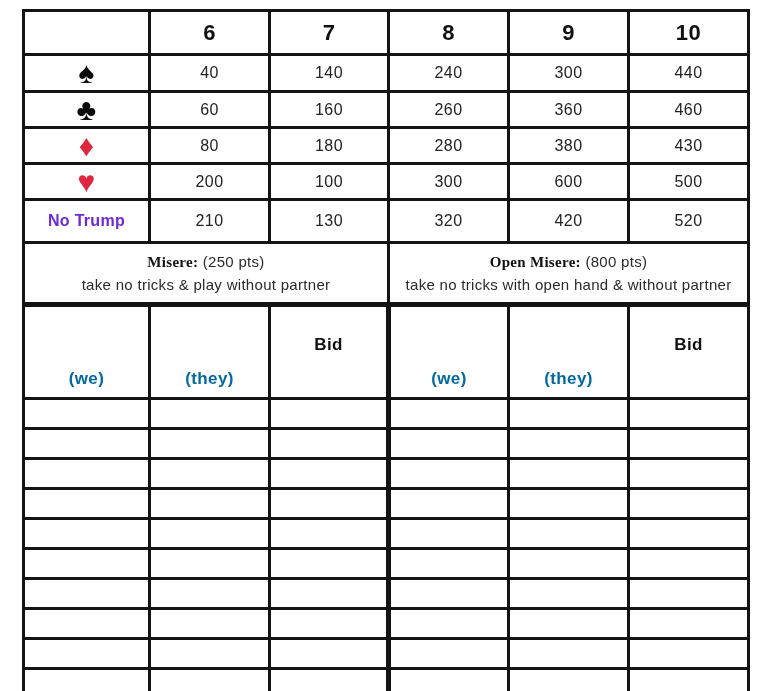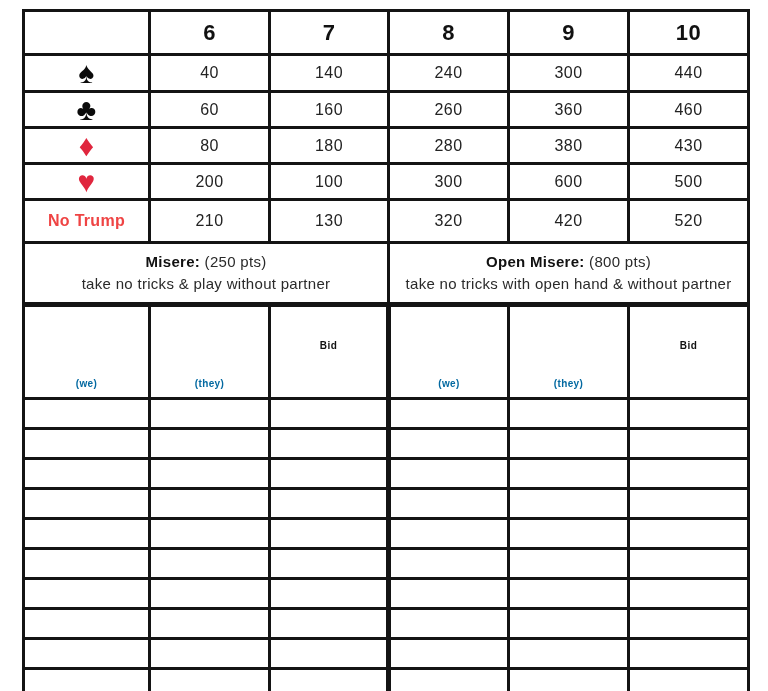--- a/index.html
+++ b/index.html
@@ -16,30 +16,30 @@
   }
   table{border-collapse:collapse;table-layout:fixed;position:absolute;left:22px;background:#fff;}
   td{border:3px solid var(--line);text-align:center;vertical-align:middle;padding:0;overflow:hidden;}
 
   
   .price-table{top:9px;width:725px;}
   .price-table td{font-size:16px;letter-spacing:.4px;color:var(--text);}
   .price-table .head td{font-size:22px;font-weight:700;color:#111;}
   .glyph{font-size:30px;line-height:1;display:inline-block;color:#0b0b0b;}
   .glyph.red{color:var(--red);}
-  .suit-label{font-weight:700;font-size:16px;color:#ef4444;letter-spacing:.3px;}
+  .suit-label{font-weight:700;font-size:16px;color:#6d28d9;letter-spacing:.3px;}
   .misere-cell{padding:7px 4px;}
   .m-line{font-size:15px;line-height:1.45;letter-spacing:.3px;color:#2a2a2a;}
-  .m-title{font-weight:700;color:#111;}
+  .m-title{font-weight:700;color:#111;font-family:Liberation Serif, serif;}
 
   
   .score-grid{top:302px;width:725px;height:389px;}
   .score-grid td{border-width:3px;}
   .score-grid{border-top:5px solid var(--line);}
-  .score-grid tr.ghead td{height:76px;font-size:10px;letter-spacing:.4px;}
+  .score-grid tr.ghead td{height:76px;font-size:17px;letter-spacing:.4px;}
   .score-grid td.team{vertical-align:bottom;padding-bottom:8px;font-weight:700;color:#0369a1;}
   .score-grid td.bid{vertical-align:middle;padding-bottom:14px;font-weight:700;font-size:16px;color:#111;}
   .score-grid td.thickR{border-right:5px solid var(--line);}
   .score-grid tr.srow td{height:27px;}
   .score-grid tr.ghead td.thickR,
   .score-grid tr.srow td.thickR{border-right-width:5px;}
 </style>
 </head>
 <body>
 

